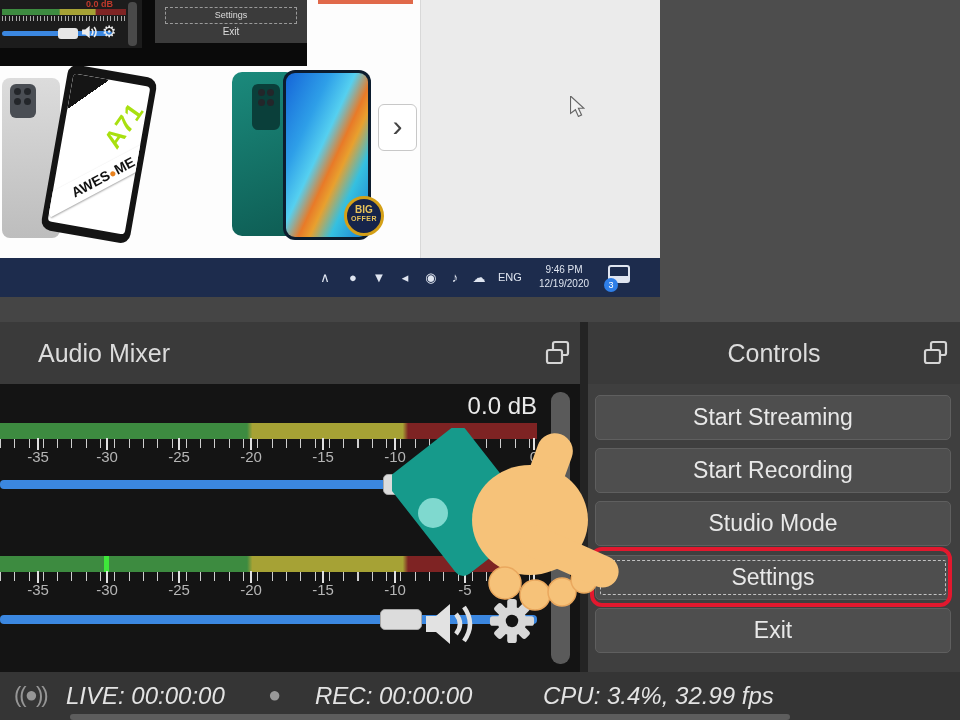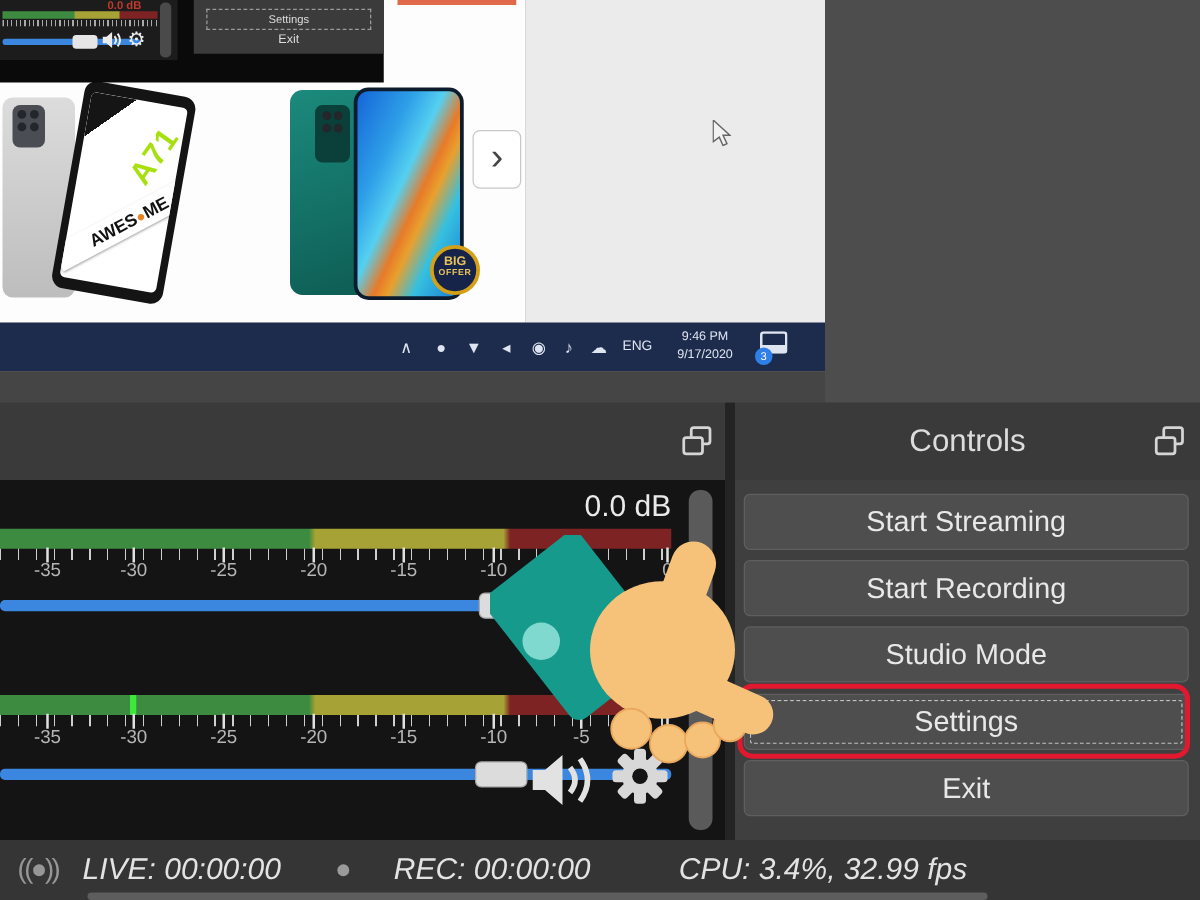--- a/index.html
+++ b/index.html
@@ -197,21 +197,21 @@
         <span class="tray-icon" style="left:314px">∧</span>
         <span class="tray-icon" style="left:342px">●</span>
         <span class="tray-icon" style="left:368px">▼</span>
         <span class="tray-icon" style="left:394px">◂</span>
         <span class="tray-icon" style="left:420px">◉</span>
         <span class="tray-icon" style="left:444px">♪</span>
         <span class="tray-icon" style="left:468px">☁</span>
         <span class="tb-lang">ENG</span>
         <div class="tb-clock">
           <div>9:46 PM</div>
-          <div>9/17/2020</div>
+          <div>12/19/2020</div>
         </div>
         <span class="tb-notif">
           <svg width="22" height="18" viewBox="0 0 22 18">
               <rect x="1" y="1" width="20" height="16" rx="2" fill="none" stroke="#dfe5f0" stroke-width="2"></rect>
               <rect x="1" y="11" width="20" height="6" fill="#dfe5f0"></rect>
             </svg>
         </span>
         <span class="tb-badge">3</span>
       </div>
 
@@ -221,20 +221,21 @@
           </svg>
       </span>
     </div>
     <div class="left-gap"></div>
   </div>
 
   <div class="panels">
 
     <div class="mixer-panel">
       <div class="panel-head">
+        <span class="panel-title">Audio Mixer</span>
         <span class="popout">
           <svg width="28" height="28" viewBox="0 0 28 28">
               <rect x="9" y="3" width="15" height="13" rx="2" fill="none" stroke="#d5d5d5" stroke-width="2.2"></rect>
               <rect x="3" y="11" width="15" height="13" rx="2" fill="#3a3a3a" stroke="#d5d5d5" stroke-width="2.2"></rect>
             </svg>
         </span>
       </div>
       <div class="mixer-body">
         <span class="db-main">0.0 dB</span>
 

